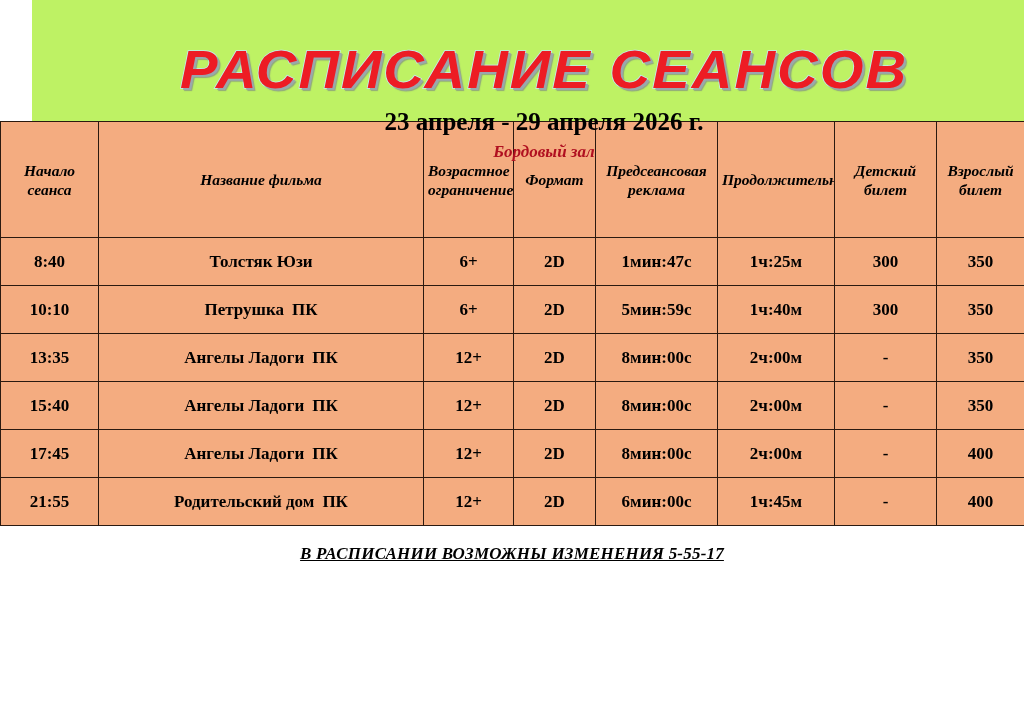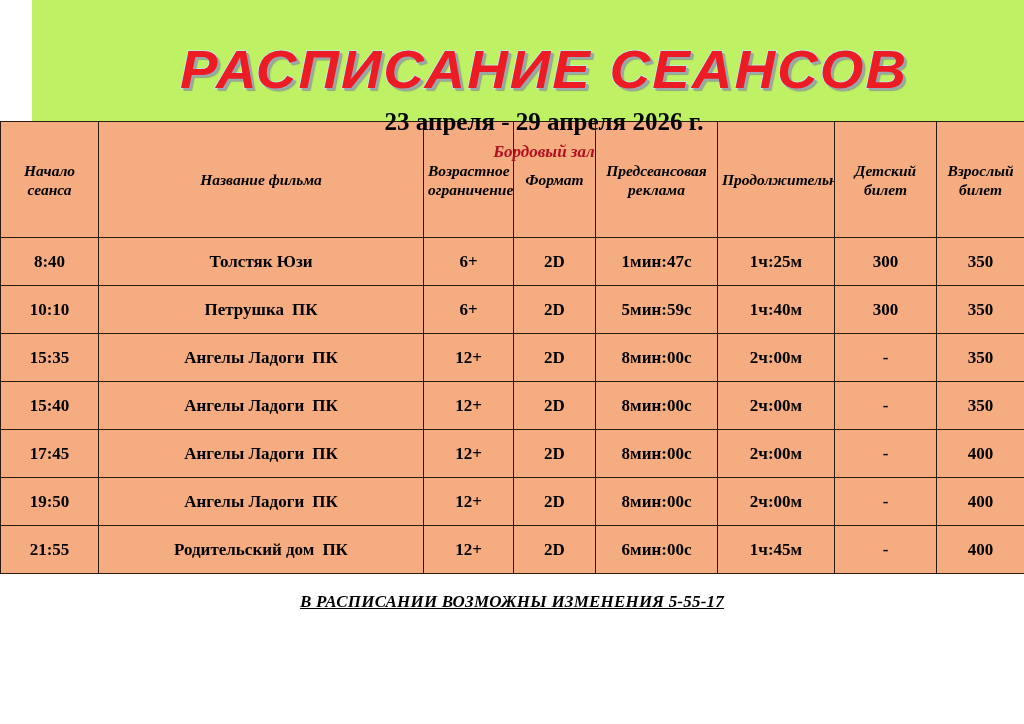--- a/index.html
+++ b/index.html
@@ -197,51 +197,41 @@
         <td class="c-start">10:10</td>
         <td class="c-title">Петрушка<span class="pk">ПК</span></td>
         <td class="c-age">6+</td>
         <td class="c-fmt">2D</td>
         <td class="c-ad">5мин:59с</td>
         <td class="c-dur">1ч:40м</td>
         <td class="c-child">300</td>
         <td class="c-adult">350</td>
       </tr>
       <tr class="data-row">
-        <td class="c-start">15:35</td>
+        <td class="c-start">13:35</td>
         <td class="c-title">Ангелы Ладоги<span class="pk">ПК</span></td>
         <td class="c-age">12+</td>
         <td class="c-fmt">2D</td>
         <td class="c-ad">8мин:00с</td>
         <td class="c-dur">2ч:00м</td>
         <td class="c-child">-</td>
         <td class="c-adult">350</td>
       </tr>
       <tr class="data-row">
         <td class="c-start">15:40</td>
         <td class="c-title">Ангелы Ладоги<span class="pk">ПК</span></td>
         <td class="c-age">12+</td>
         <td class="c-fmt">2D</td>
         <td class="c-ad">8мин:00с</td>
         <td class="c-dur">2ч:00м</td>
         <td class="c-child">-</td>
         <td class="c-adult">350</td>
       </tr>
       <tr class="data-row">
         <td class="c-start">17:45</td>
-        <td class="c-title">Ангелы Ладоги<span class="pk">ПК</span></td>
-        <td class="c-age">12+</td>
-        <td class="c-fmt">2D</td>
-        <td class="c-ad">8мин:00с</td>
-        <td class="c-dur">2ч:00м</td>
-        <td class="c-child">-</td>
-        <td class="c-adult">400</td>
-      </tr>
-      <tr class="data-row">
-        <td class="c-start">19:50</td>
         <td class="c-title">Ангелы Ладоги<span class="pk">ПК</span></td>
         <td class="c-age">12+</td>
         <td class="c-fmt">2D</td>
         <td class="c-ad">8мин:00с</td>
         <td class="c-dur">2ч:00м</td>
         <td class="c-child">-</td>
         <td class="c-adult">400</td>
       </tr>
       <tr class="data-row">
         <td class="c-start">21:55</td>

